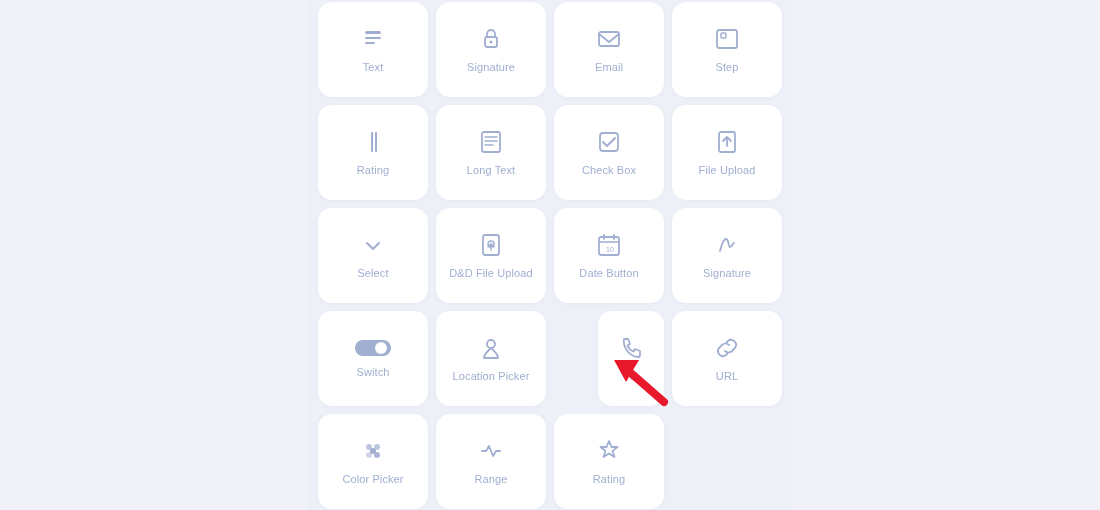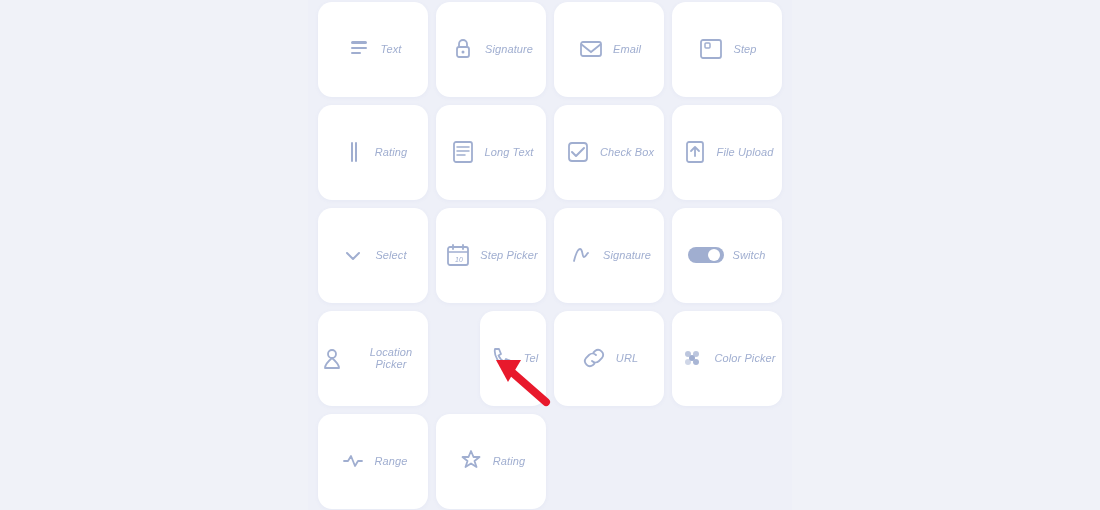--- a/index.html
+++ b/index.html
@@ -18,29 +18,28 @@
       grid-template-columns: repeat(4, 110px);
       grid-template-rows: repeat(5, 95px);
       gap: 8px;
       padding: 10px;
       background: #eef0f8;
     }
     .grid-item {
       background: #ffffff;
       border-radius: 14px;
       display: flex;
-      flex-direction: row;
+      flex-direction: column;
       align-items: center;
       justify-content: center;
       gap: 8px;
       cursor: pointer;
       transition: box-shadow 0.15s;
       box-shadow: 0 1px 4px rgba(100,120,180,0.06);
       position: relative;
-      font-style: italic;
     }
     .grid-item .icon {
       color: #a0aed0;
       display: flex;
       align-items: center;
       justify-content: center;
     }
     .grid-item .label {
       font-size: 11px;
       color: #a0aed0;
@@ -153,32 +152,43 @@
 
     <div class="grid-item">
       <span class="icon">
         <svg width="28" height="28" viewBox="0 0 28 28" fill="none">
           <path d="M8 12l6 6 6-6" stroke="#a0aed0" stroke-width="2" stroke-linecap="round" stroke-linejoin="round" fill="none"></path>
         </svg>
       </span>
       <span class="label">Select</span>
     </div>
 
+    <div class="grid-item">
+      <span class="icon">
+        <svg width="28" height="28" viewBox="0 0 28 28" fill="none">
+          <rect x="6" y="4" width="16" height="20" rx="2" stroke="#a0aed0" stroke-width="1.8" fill="none"></rect>
+          <circle cx="14" cy="13" r="3" stroke="#a0aed0" stroke-width="1.5" fill="none"></circle>
+          <path d="M11 16l3-3 3 3" stroke="#a0aed0" stroke-width="1.5" stroke-linecap="round" fill="none"></path>
+          <line x1="14" y1="13" x2="14" y2="19" stroke="#a0aed0" stroke-width="1.5" stroke-linecap="round"></line>
+        </svg>
+      </span>
+      <span class="label">D&amp;D File Upload</span>
+    </div>
 
     <div class="grid-item">
       <span class="icon">
         <svg width="28" height="28" viewBox="0 0 28 28" fill="none">
           <rect x="4" y="6" width="20" height="18" rx="2" stroke="#a0aed0" stroke-width="1.8" fill="none"></rect>
           <line x1="4" y1="11" x2="24" y2="11" stroke="#a0aed0" stroke-width="1.5"></line>
           <line x1="9" y1="4" x2="9" y2="8" stroke="#a0aed0" stroke-width="1.8" stroke-linecap="round"></line>
           <line x1="19" y1="4" x2="19" y2="8" stroke="#a0aed0" stroke-width="1.8" stroke-linecap="round"></line>
           <text x="11" y="21" font-size="7" fill="#a0aed0" font-family="sans-serif">10</text>
         </svg>
       </span>
-      <span class="label">Step Picker</span>
+      <span class="label">Date Button</span>
     </div>
 
     <div class="grid-item">
       <span class="icon">
         <svg width="28" height="28" viewBox="0 0 28 28" fill="none">
           <path d="M7 20c1-4 3-12 6-12s2 8 4 8 3-4 4-4" stroke="#a0aed0" stroke-width="1.8" stroke-linecap="round" fill="none"></path>
         </svg>
       </span>
       <span class="label">Signature</span>
     </div>

